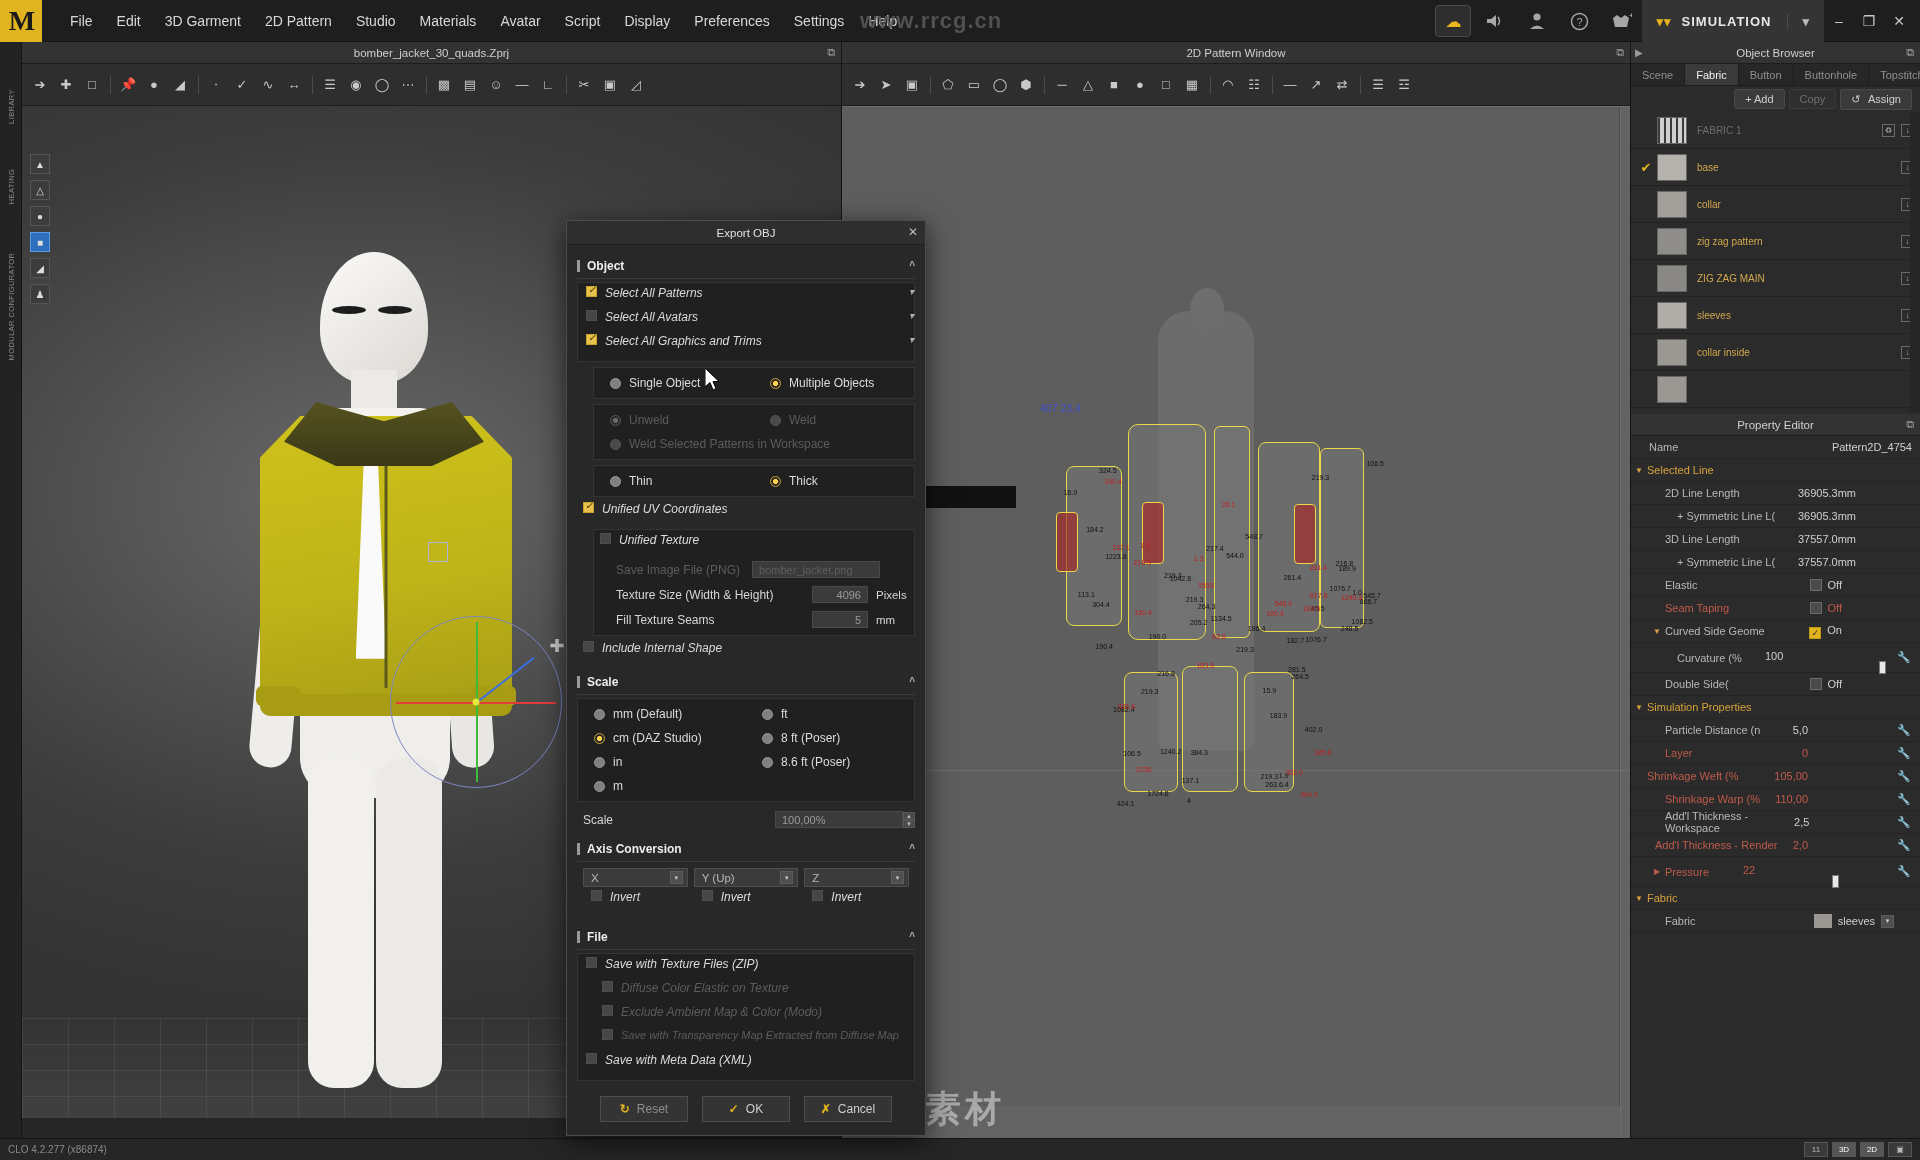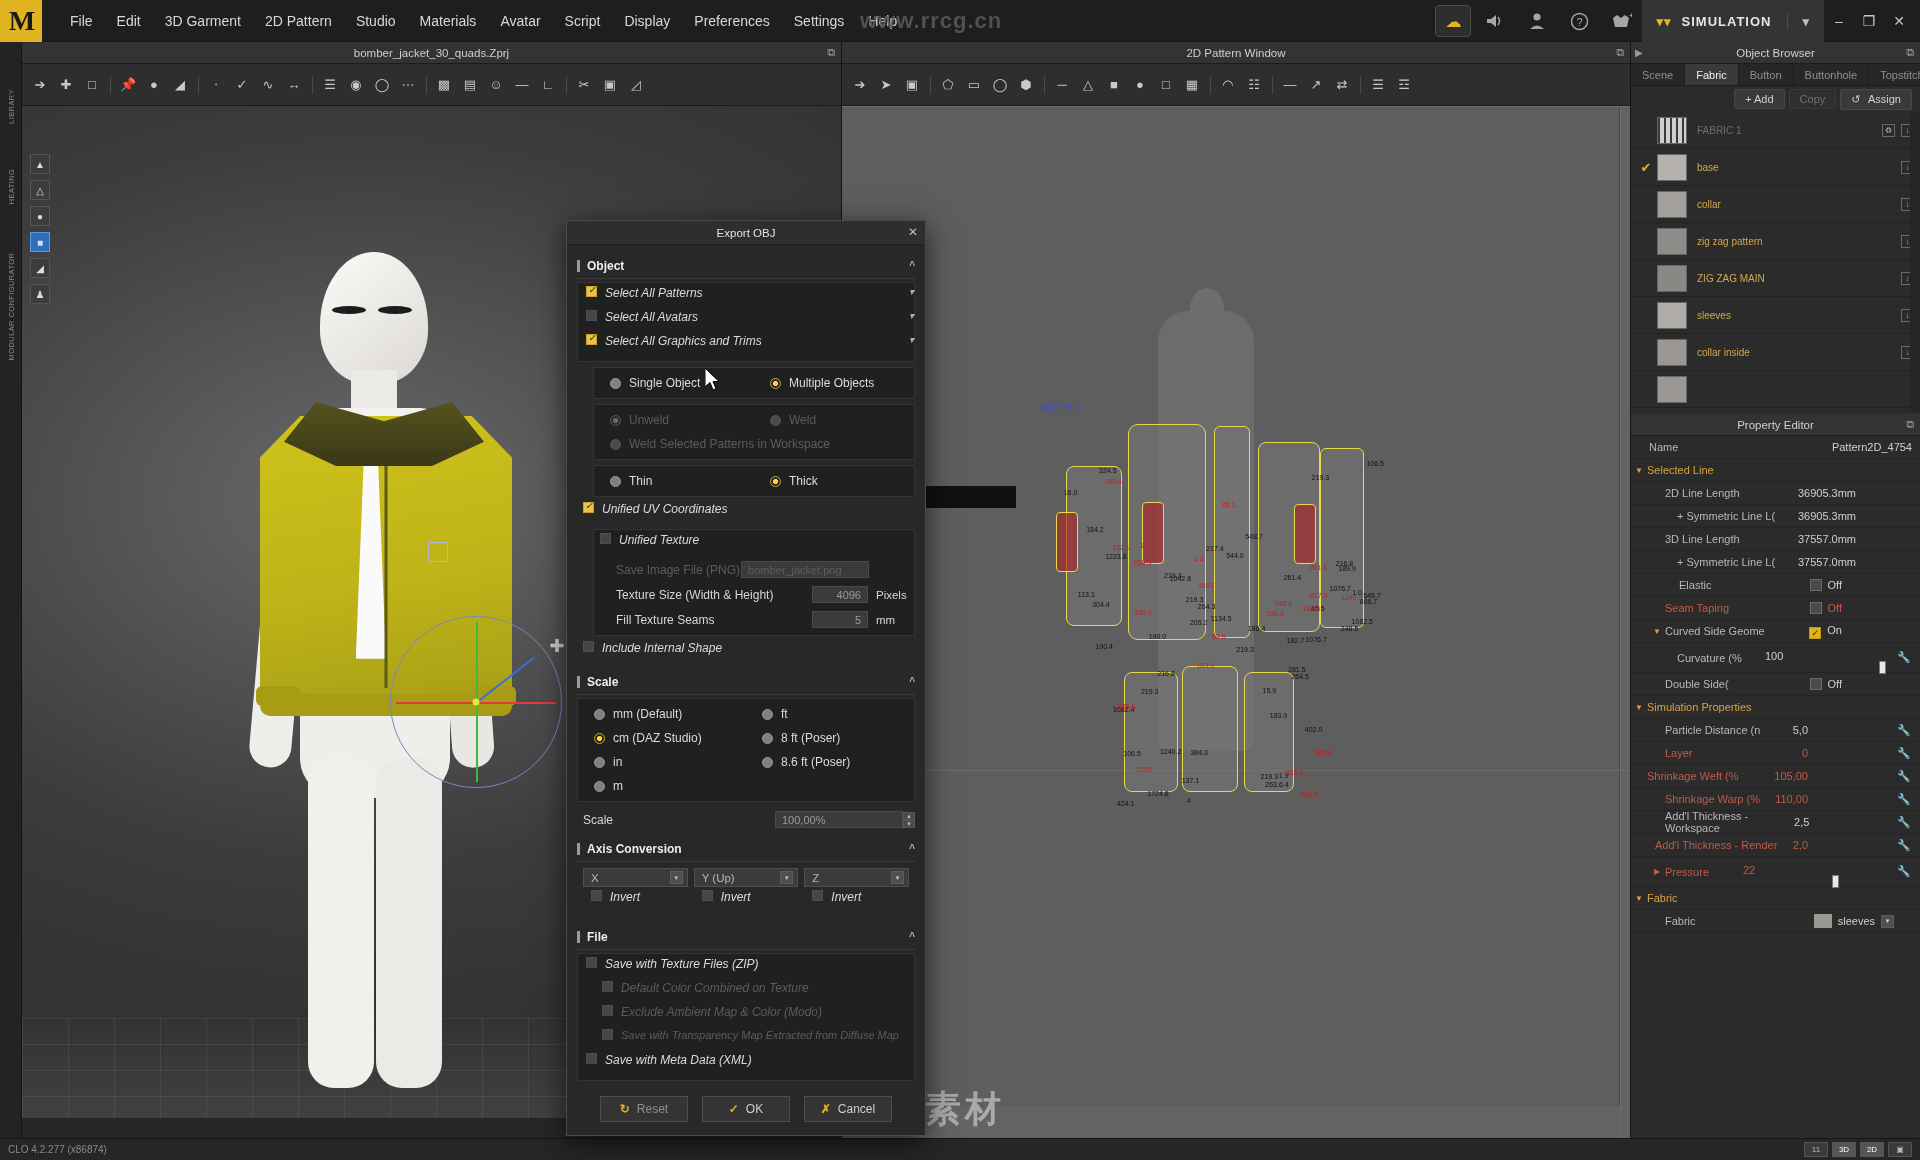--- a/index.html
+++ b/index.html
@@ -699,21 +699,21 @@
           <span class="pe-val" style="margin-right:56px;">36905.3mm</span>
         </div>
         <div class="pe-row" style="padding-left:34px;">
           <span class="pe-lbl">3D Line Length</span>
           <span class="pe-val" style="margin-right:56px;">37557.0mm</span>
         </div>
         <div class="pe-row" style="padding-left:46px;">
           <span class="pe-lbl">+ Symmetric Line L(</span>
           <span class="pe-val" style="margin-right:56px;">37557.0mm</span>
         </div>
-        <div class="pe-row" style="padding-left:48px;">
+        <div class="pe-row" style="padding-left:34px;">
           <span class="pe-lbl">Elastic</span>
           <span class="pe-val" style="margin-right:70px;">
             <span class="chkbox"></span><span>Off</span>
           </span>
         </div>
         <div class="pe-row red" style="padding-left:34px;">
           <span class="pe-lbl">Seam Taping</span>
           <span class="pe-val" style="margin-right:70px;">
             <span class="chkbox"></span><span>Off</span>
           </span>
@@ -897,21 +897,21 @@
           <span>Unified UV Coordinates</span>
         </div>
 
         <div class="grp nested">
           <div class="frow" style="padding-left:6px;">
             <span class="cb dim"></span>
             <span>Unified Texture</span>
           </div>
           <div class="lblrow">
             <span class="disabled" style="flex:0 0 auto;">Save Image File (PNG)</span>
-            <span class="txtfield" style="width:128px; margin-left:1px; color:#5e5e5e;">bomber_jacket.png</span>
+            <span class="txtfield" style="width:128px; margin-left:12px; color:#5e5e5e;">bomber_jacket.png</span>
           </div>
           <div class="lblrow">
             <span style="flex:1;">Texture Size (Width &amp; Height)</span>
             <span class="txtfield r" style="width:56px;">4096</span>
             <span class="unit">Pixels</span>
           </div>
           <div class="lblrow">
             <span style="flex:1;">Fill Texture Seams</span>
             <span class="txtfield r" style="width:56px;">5</span>
             <span class="unit">mm</span>
@@ -1021,21 +1021,21 @@
           <span>File</span>
           <span class="caret">^</span>
         </div>
         <div class="grp">
           <div class="frow">
             <span class="cb dim"></span>
             <span>Save with Texture Files (ZIP)</span>
           </div>
           <div class="frow sub disabled">
             <span class="cb dim"></span>
-            <span>Default Color Combined on Texture</span>
+            <span>Diffuse Color Elastic on Texture</span>
           </div>
           <div class="frow sub disabled">
             <span class="cb dim"></span>
             <span>Exclude Ambient Map &amp; Color (Modo)</span>
           </div>
           <div class="frow sub disabled" style="font-size:11px;">
             <span class="cb dim"></span>
             <span>Save with Transparency Map Extracted from Diffuse Map</span>
           </div>
           <div class="frow">

